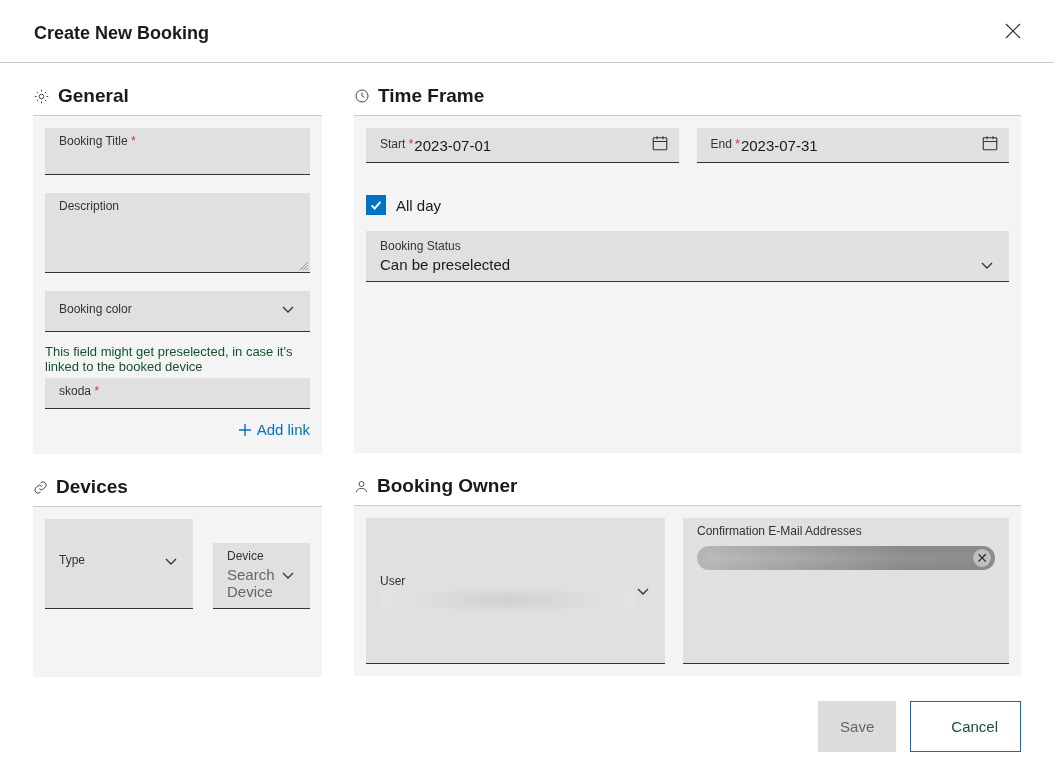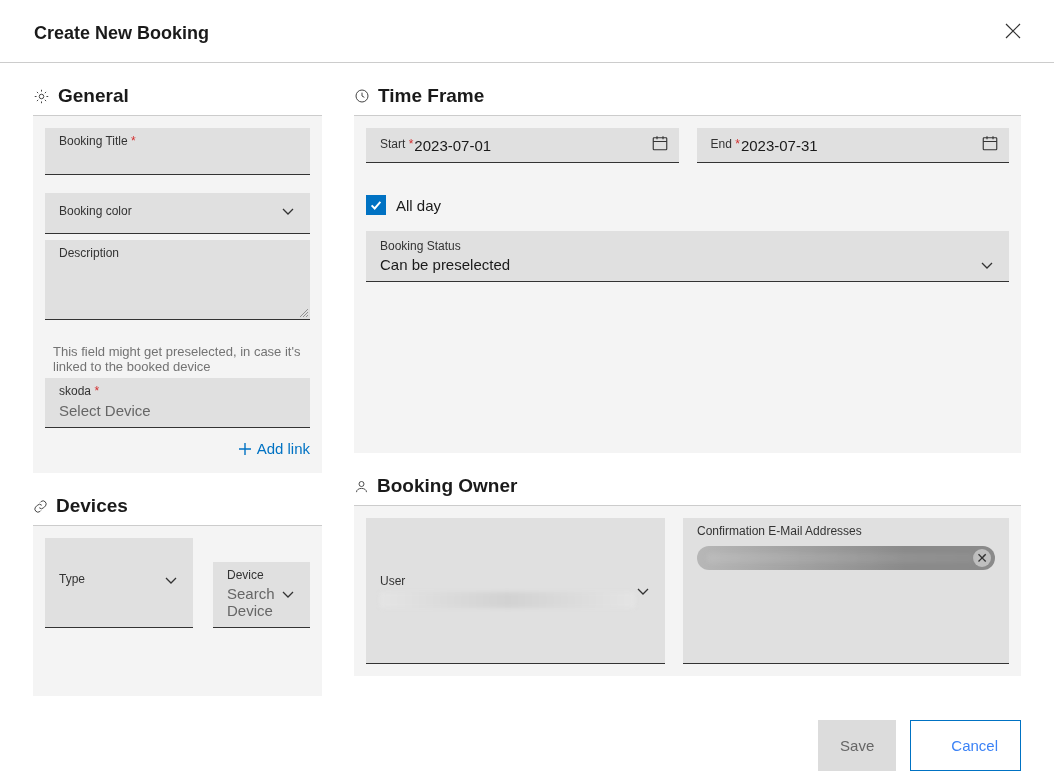--- a/index.html
+++ b/index.html
@@ -28,21 +28,21 @@
     .field-input { background: transparent; border: none; outline: none; width: 100%; font-size: 15px; font-family: inherit; color: #1a1a1a; }
     .field-input::placeholder { color: #666; }
 
     .textarea-field { min-height: 80px; position: relative; }
     .resize-handle { position: absolute; right: 1px; bottom: 1px; width: 12px; height: 12px; pointer-events: none; opacity: .55; }
     
     .dropdown-field { display: flex; justify-content: space-between; align-items: center; padding: 10px 14px 14px 14px; }
     .dropdown-field .field-label { margin-bottom: 0; }
     .chevron { display:inline-flex; color:#333; }
     
-    .helper-text { font-size: 13px; color: #737373; padding: 6px 0 4px 0; margin-left: 8px; }
+    .helper-text { font-size: 13px; color: #14532d; padding: 6px 0 4px 0; }
     
     .device-select { display:flex; flex-direction:column; gap:2px; padding: 6px 14px 8px 14px; }
     .device-select .sel-value { color:#666; font-size:15px; }
     
     .add-link { display: flex; justify-content: flex-end; align-items: flex-end; gap: 4px; color: #0072c3; font-size: 15px; padding: 12px 0 4px 0; cursor: pointer; }
     .add-link svg { color:#0072c3; }
     
     .timeframe-row { display:flex; gap: 18px; margin-bottom: 0; }
     .date-field { flex:1; background:#e0e0e0; border-bottom:1px solid #333; padding: 6px 10px 6px 14px; display:flex; justify-content:space-between; align-items:center; gap:6px; }
     .date-left { display:flex; flex-direction:row; gap:1px; }
@@ -73,21 +73,21 @@
     .blurred-value { width:255px; height:16px; background:linear-gradient(90deg, #e4e4e4, #d2d2d2, #e4e4e4); filter: blur(2px); border-radius:2px; }
     
     .email-field { background:#e0e0e0; border-bottom:1px solid #333; padding:6px 14px 10px 14px; display:flex; flex-direction:column; gap:6px; }
     .chip { display:inline-flex; align-items:center; background:#a6a6a6; background: linear-gradient(90deg, #b7b7b7, #8a8a8a 70%, #8a8a8a); border-radius: 12px; height:24px; padding: 0 4px 0 10px; width: 298px; }
     .chip-text { flex:1; height:10px; background:linear-gradient(90deg, #cfcfcf44, #9c9c9c44); filter: blur(2px); }
     .chip-x { width:18px; height:18px; border-radius:50%; display:inline-flex; align-items:center; justify-content:center; cursor:pointer; color:#333; font-size:14px; background:#bfbfbf; }
     
     .footer { display:flex; justify-content:flex-end; gap:14px; padding: 24px 33px 24px 33px; }
     .btn { padding: 16px 22px; font-size: 15px; cursor:pointer; border:none; font-family:inherit; }
     .btn-save { background:#dcdcdc; color:#666; }
-    .btn-cancel { background:#fff; border:1px solid #0072c3; color:#3b82f6;padding-left:40px; }
+    .btn-cancel { background:#fff; border:1px solid #0072c3; color:#14532d;padding-left:40px; }
   </style>
 </head>
 <body>
 
 <div class="header">
   <div class="header-title">Create New Booking</div>
   <div class="close-x">
     <svg width="18" height="18" viewBox="0 0 18 18">
         <path d="M2 2 L16 16 M16 2 L2 16" stroke="currentColor" stroke-width="1.2" fill="none"></path>
       </svg>
@@ -106,39 +106,38 @@
               <path d="M12 2.5v2.5M12 19v2.5M21.5 12h-2.5M5 12H2.5M18.5 5.5l-1.8 1.8M7.3 16.7l-1.8 1.8M18.5 18.5l-1.8-1.8M7.3 7.3 5.5 5.5"></path>
             </svg>
         </span>
         <span class="section-title">General</span>
       </div>
       <div class="section-body">
         <div class="field">
           <label class="field-label"><span>Booking Title</span> <span class="required">*</span></label>
           <input class="field-input" type="text" value="" style="">
         </div>
+        <div class="field textarea-field">
+          <label class="field-label">Description</label>
+          <input class="field-input" type="text" value="" style="">
+          <svg class="resize-handle" viewBox="0 0 12 12">
+              <path d="M11 3 L3 11 M11 6 L6 11 M11 9 L9 11" stroke="#555" stroke-width="1"></path>
+            </svg>
+        </div>
         <div class="field dropdown-field" style="margin-bottom:6px">
           <label class="field-label">Booking color</label>
           <span class="chevron">
               <svg width="16" height="16" viewBox="0 0 16 16">
                 <path d="M3 6 L8 11 L13 6" stroke="currentColor" stroke-width="1.3" fill="none"></path>
               </svg>
             </span>
         </div>
-        <div class="field textarea-field">
-          <label class="field-label">Description</label>
-          <input class="field-input" type="text" value="" style="">
-          <svg class="resize-handle" viewBox="0 0 12 12">
-              <path d="M11 3 L3 11 M11 6 L6 11 M11 9 L9 11" stroke="#555" stroke-width="1"></path>
-            </svg>
-        </div>
         <div class="helper-text">This field might get preselected, in case it's linked to the booked device</div>
         <div class="field device-select" style="margin-bottom:0">
           <label class="field-label"><span>skoda</span> <span class="required">*</span></label>
-          <span class="sel-value">Select Device</span>
         </div>
         <div class="add-link">
           <svg width="16" height="16" viewBox="0 0 16 16">
               <path d="M8 2v12M2 8h12" stroke="currentColor" stroke-width="1.4"></path>
             </svg>
           <span>Add link</span>
         </div>
       </div>
     </div>
 

